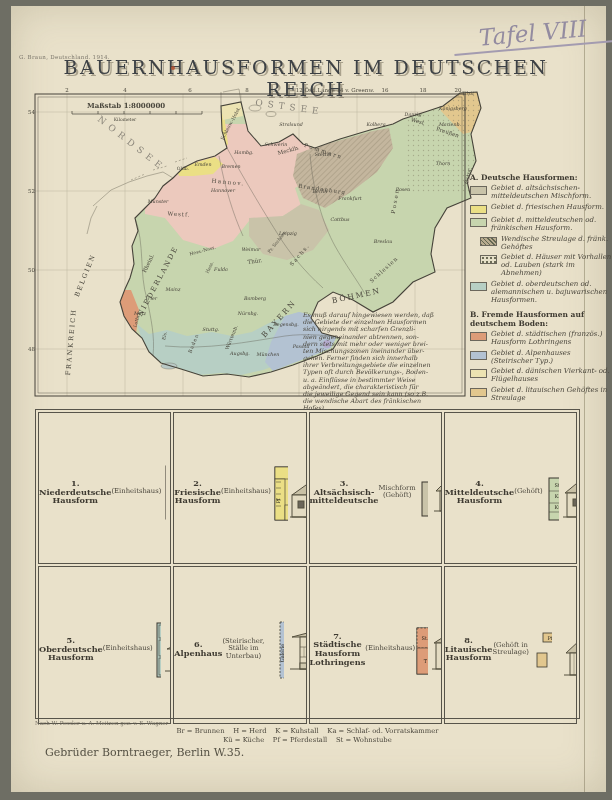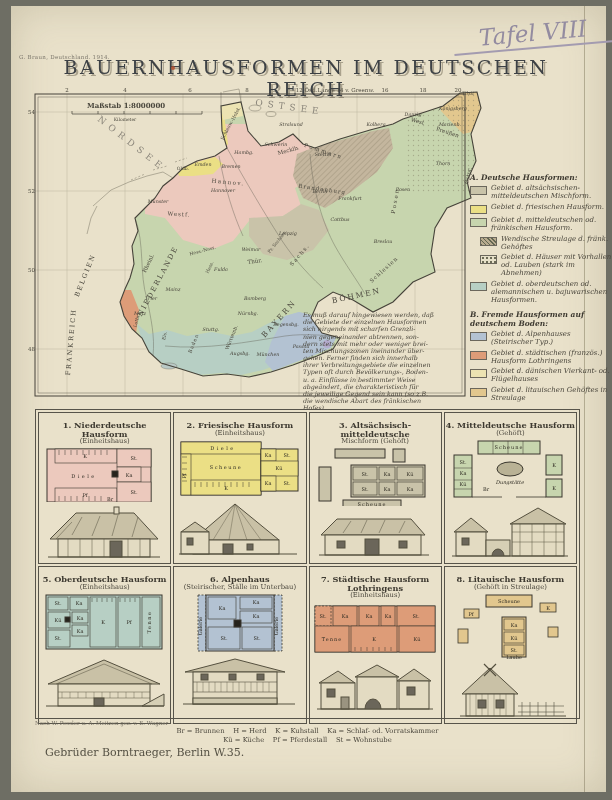--- a/index.html
+++ b/index.html
@@ -18,37 +18,37 @@
   #stain{left:160px;top:60px;width:4px;height:4px;border-radius:50%;background:#b5502e;opacity:.85;}
   
   #mapwrap{left:16px;top:78px;width:478px;height:318px;}
   svg text{fill:#4a473d;}
   .sea{fill:#8a857a;font-size:9px;letter-spacing:5px;}
   .country{fill:#7d786c;letter-spacing:2px;}
   .region{fill:#55514494;fill:#555144;}
   .city{font-style:italic;font-size:4.8px;fill:#46433a;}
   
   #legend{left:459px;top:168px;width:142px;font-size:7px;line-height:1.12;color:#4a463c;}
-  .leg-title{font-weight:bold;font-size:7.5px;margin:0 0 3px 0;color:#3e3a31;font-style:italic;}
+  .leg-title{font-weight:bold;font-size:7.5px;margin:0 0 3px 0;color:#3e3a31;}
   .leg-item{display:flex;margin:0 0 3px 0;}
   .leg-item.sub{margin-left:10px;}
   .swatch{flex:0 0 15px;height:7px;border:.5px solid #6b675c;margin:1px 4px 0 0;position:relative;}
   .swatch .pat{position:absolute;inset:0;}
   .pat.hatch{background:repeating-linear-gradient(45deg,rgba(70,80,60,.75) 0 1px,transparent 1px 3px);}
   .pat.dots{background:radial-gradient(circle at 2px 2px, rgba(90,90,70,.9) .7px, transparent .9px);background-size:4px 4px;}
   .leg-label{font-style:italic;}
   #legend .block{margin-bottom:7px;}
   
   #note{left:292px;top:305px;width:168px;font-style:italic;font-size:6.3px;line-height:1.14;
         color:#4a463c;white-space:pre-line;}
   
   #panels{left:24px;top:403px;width:545px;height:310px;display:grid;
           grid-template-columns:repeat(4,1fr);grid-template-rows:152px 158px;
           background:#e9e1ca;border:1px solid #57544a;padding:2px;gap:2px;box-sizing:border-box;}
-  .panel{border:1px solid #57544a;display:flex;flex-direction:column;align-items:center;
+  .panel{border:1px solid #57544a;display:flex;align-items:center;
          padding-top:8px;overflow:hidden;}
   .ptitle{font-weight:bold;font-size:8.2px;text-align:center;color:#3e3a31;line-height:1.05;}
   .psub{font-size:6.8px;text-align:center;color:#4a463c;line-height:1.05;}
   .plan{margin-top:2px;}
   .plan text{font-size:5px;fill:#2e2b22;}
   .engr{margin-top:1px;}
   
   #credit{left:24px;top:714px;font-size:5.5px;color:#6f6a5e;}
   .keyline{left:24px;width:545px;text-align:center;font-size:6.8px;color:#4a463c;white-space:pre;}
   #key1{top:721px;}
@@ -284,26 +284,26 @@
           <span class="leg-label">Gebiet d. Häuser mit Vorhallen od. Lauben (stark im Abnehmen)</span>
         </div>
       <div class="leg-item">
           <span class="swatch" style="background-color: rgb(183, 207, 196);"></span>
           <span class="leg-label">Gebiet d. oberdeutschen od. alemannischen u. bajuwarischen Hausformen.</span>
         </div>
     </div>
     <div class="block">
       <div class="leg-title">B. Fremde Hausformen auf deutschem Boden:</div>
       <div class="leg-item">
+          <span class="swatch" style="background-color: rgb(221, 156, 120);"></span>
+          <span class="leg-label">Gebiet d. städtischen (französ.) Hausform Lothringens</span>
+        </div>
+      <div class="leg-item">
           <span class="swatch" style="background-color: rgb(179, 194, 210);"></span>
           <span class="leg-label">Gebiet d. Alpenhauses (Steirischer Typ.)</span>
-        </div>
-      <div class="leg-item">
-          <span class="swatch" style="background-color: rgb(221, 156, 120);"></span>
-          <span class="leg-label">Gebiet d. städtischen (französ.) Hausform Lothringens</span>
         </div>
       <div class="leg-item">
           <span class="swatch" style="background-color: rgb(236, 227, 178);"></span>
           <span class="leg-label">Gebiet d. dänischen Vierkant- od. Flügelhauses</span>
         </div>
       <div class="leg-item">
           <span class="swatch" style="background-color: rgb(226, 199, 142);"></span>
           <span class="leg-label">Gebiet d. litauischen Gehöftes in Streulage</span>
         </div>
     </div>

